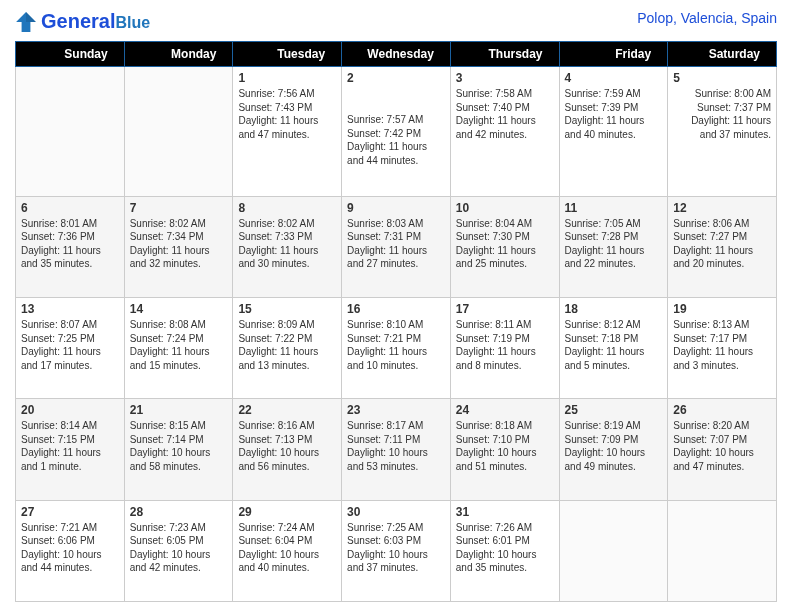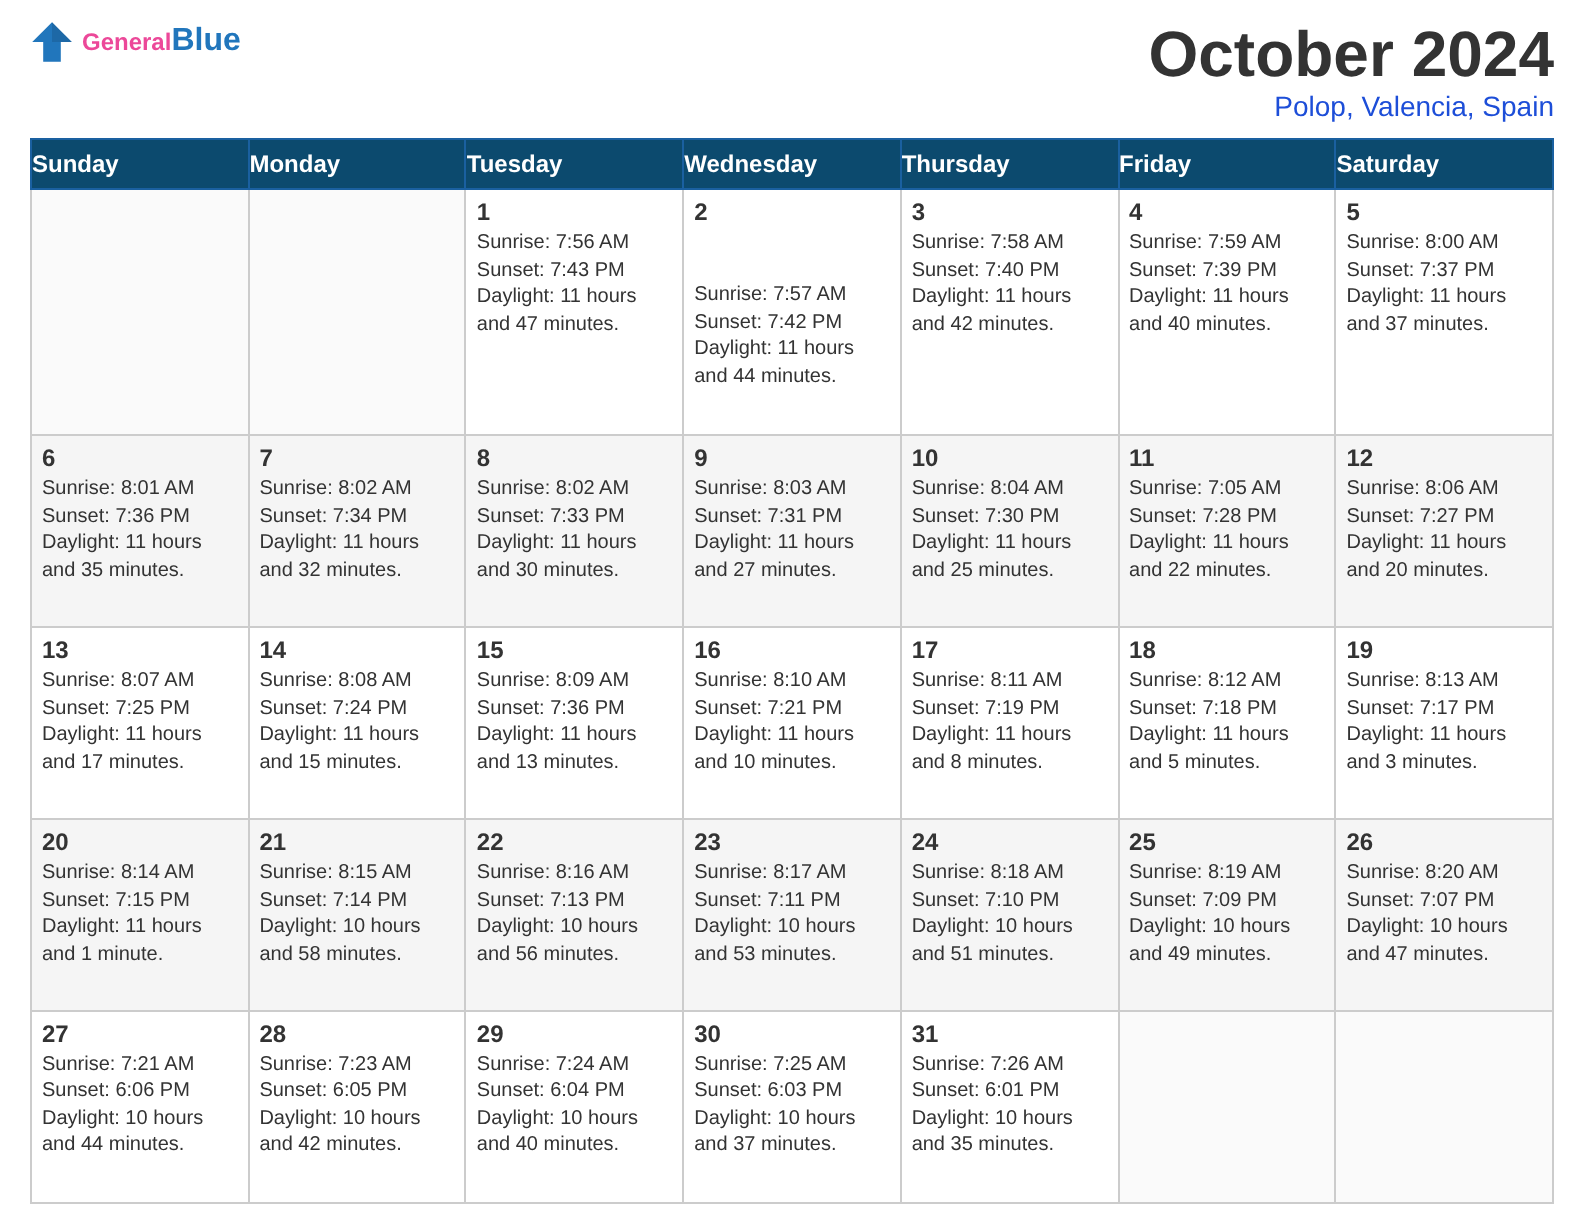--- a/index.html
+++ b/index.html
@@ -45,24 +45,24 @@
       font-size: 14px;
       color: #1d4ed8;
     }
     .calendar {
       flex: 1;
       border-collapse: collapse;
       width: 100%;
       font-size: 10.5px;
     }
     .calendar th {
-      background-color: #0c4a6e;
+      background-color: #000000;
       color: #fff;
-      text-align: left;
-      padding: 5px 0;
+      text-align: right;
+      padding: 5px 16px;
       font-size: 12px;
       border: 1px solid #1a60a0;
     }
     .calendar td {
       border: 1px solid #ccc;
       vertical-align: top;
       padding: 4px 5px;
       width: calc(100% / 7);
       height: 82px;
       color: #333;
@@ -90,25 +90,24 @@
 <body>
 
 <div class="page">
   <div class="header">
     <div class="logo">
       <svg class="logo-icon" viewBox="0 0 40 40">
         <polygon points="20,2 38,20 28,20 28,38 12,38 12,20 2,20" fill="#2176bc"></polygon>
         <polygon points="20,2 38,20 20,20" fill="#1a5a90" opacity="0.5"></polygon>
       </svg>
       <div>
-        <span style="color:#ec4899;font-size:12px;font-weight:bold;">General</span><span style="color:#2176bc;font-size:16px;font-weight:bold;text-align:center;">Blue</span>
+        <span style="color:#1d4ed8;font-size:20px;font-weight:bold;">General</span><span style="color:#2176bc;font-size:16px;font-weight:bold;text-align:center;">Blue</span>
       </div>
     </div>
     <div class="title-block">
-      <div class="month-title">October 2024</div>
       <div class="location">Polop, Valencia, Spain</div>
     </div>
   </div>
 
   <table class="calendar">
     <thead>
       <tr>
       <th>Sunday</th>
           <th>Monday</th>
           <th>Tuesday</th>
@@ -141,21 +140,21 @@
 Daylight: 11 hours and 42 minutes.</div>
           </td>
           <td>
             <span class="day-num">4</span>
             <div class="cell-info" style="white-space: pre-line;">Sunrise: 7:59 AM
 Sunset: 7:39 PM
 Daylight: 11 hours and 40 minutes.</div>
           </td>
           <td>
             <span class="day-num">5</span>
-            <div class="cell-info" style="white-space: pre-line;">Sunrise: 8:00 AM
+            <div class="cell-info" style="white-space: pre-line; text-align: right;">Sunrise: 8:00 AM
 Sunset: 7:37 PM
 Daylight: 11 hours and 37 minutes.</div>
           </td>
         </tr>
         <tr>
           <td>
             <span class="day-num">6</span>
             <div class="cell-info" style="white-space: pre-line;">Sunrise: 8:01 AM
 Sunset: 7:36 PM
 Daylight: 11 hours and 35 minutes.</div>
@@ -206,21 +205,21 @@
           </td>
           <td>
             <span class="day-num">14</span>
             <div class="cell-info" style="white-space: pre-line;">Sunrise: 8:08 AM
 Sunset: 7:24 PM
 Daylight: 11 hours and 15 minutes.</div>
           </td>
           <td>
             <span class="day-num">15</span>
             <div class="cell-info" style="white-space: pre-line;">Sunrise: 8:09 AM
-Sunset: 7:36 PM
+Sunset: 7:22 PM
 Daylight: 11 hours and 13 minutes.</div>
           </td>
           <td>
             <span class="day-num">16</span>
             <div class="cell-info" style="white-space: pre-line;">Sunrise: 8:10 AM
 Sunset: 7:21 PM
 Daylight: 11 hours and 10 minutes.</div>
           </td>
           <td>
             <span class="day-num">17</span>

